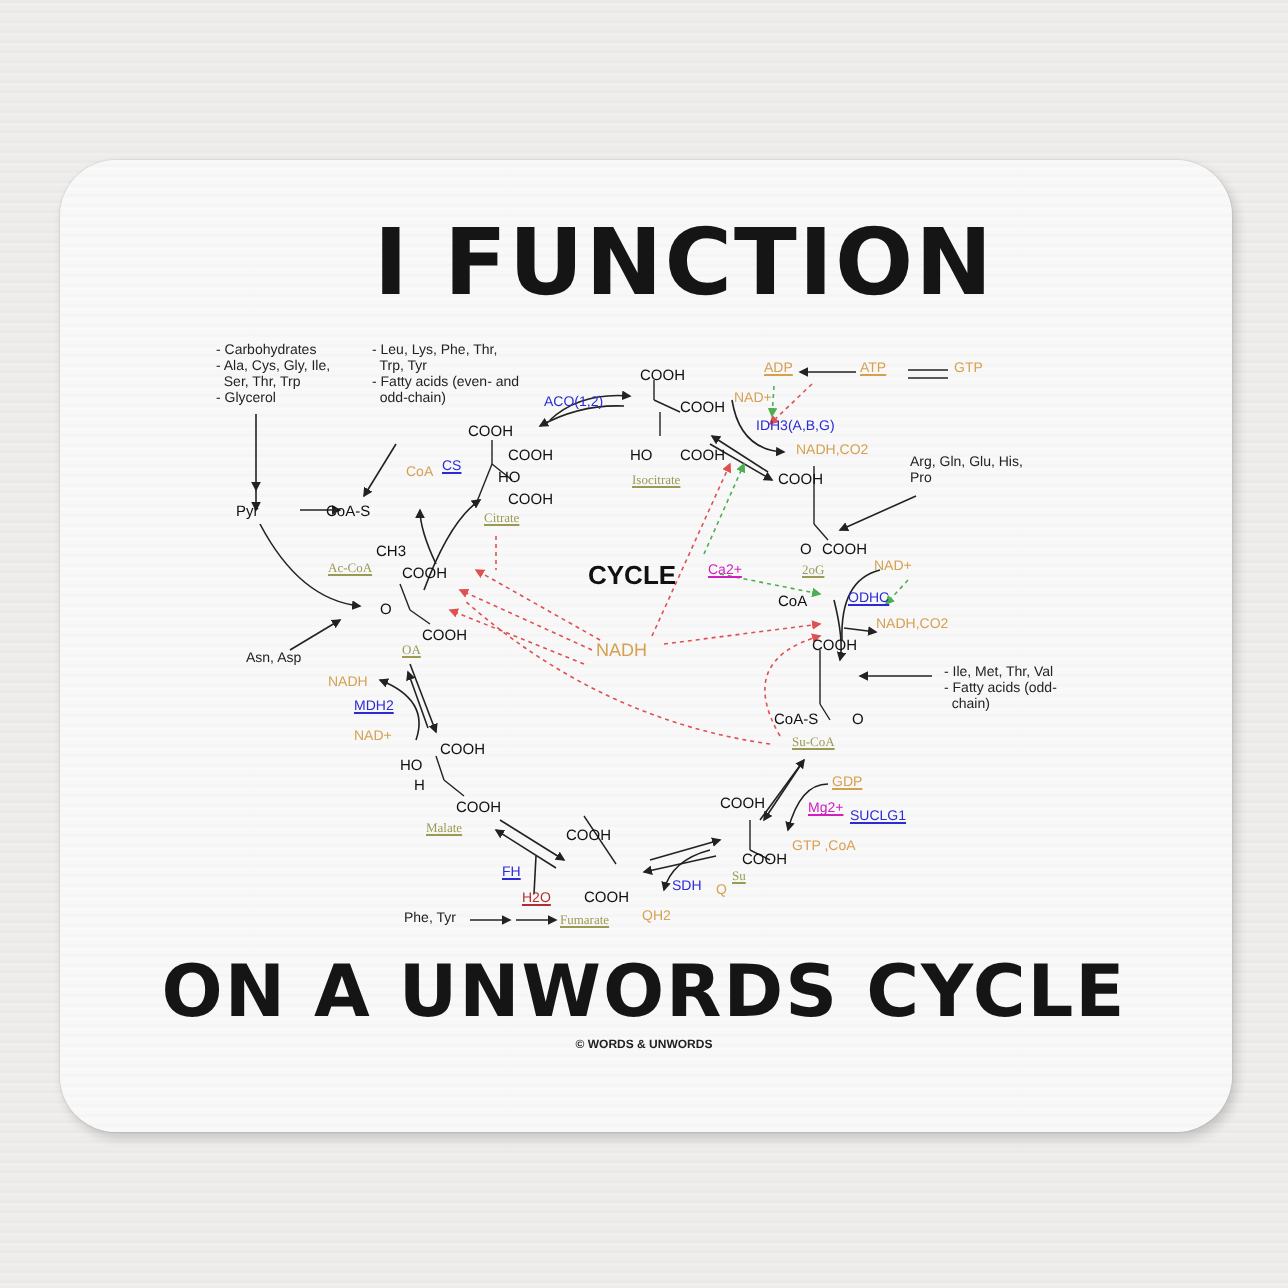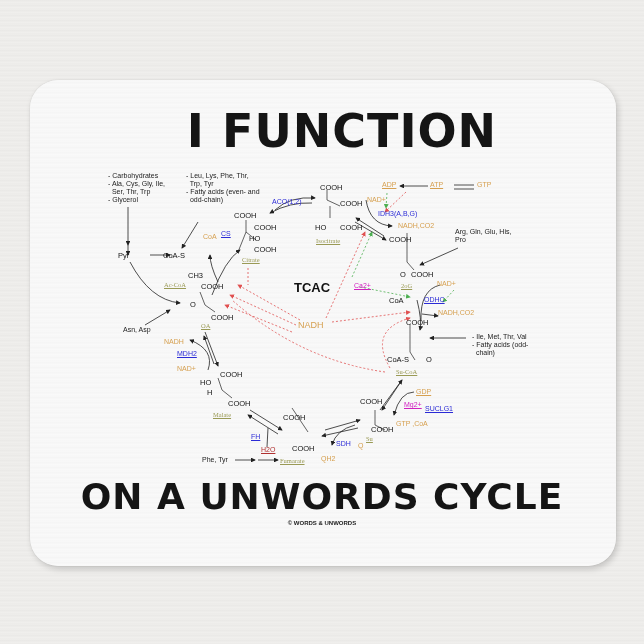--- a/index.html
+++ b/index.html
@@ -229,17 +229,17 @@
 
 <div class="cof" style="left:164px;top:338px;">NADH</div>
 <div class="enz u" style="left:177px;top:350px;">MDH2</div>
 <div class="cof" style="left:177px;top:365px;">NAD+</div>
 
 <div class="chem" style="left:201px;top:282px;">COOH</div>
 <div class="chem" style="left:190px;top:300px;">O</div>
 <div class="chem" style="left:211px;top:313px;">COOH</div>
 <div class="met" style="left:201px;top:322px;">OA</div>
 
-<div class="tcac">TCAC</div>
+<div class="tcac">CYCLE</div>
 <div class="nadh-c">NADH</div>
 
 <div class="title t2">ON A UNWORDS CYCLE</div>
 <div class="copy">© WORDS &amp; UNWORDS</div>
 
 </body></html>

